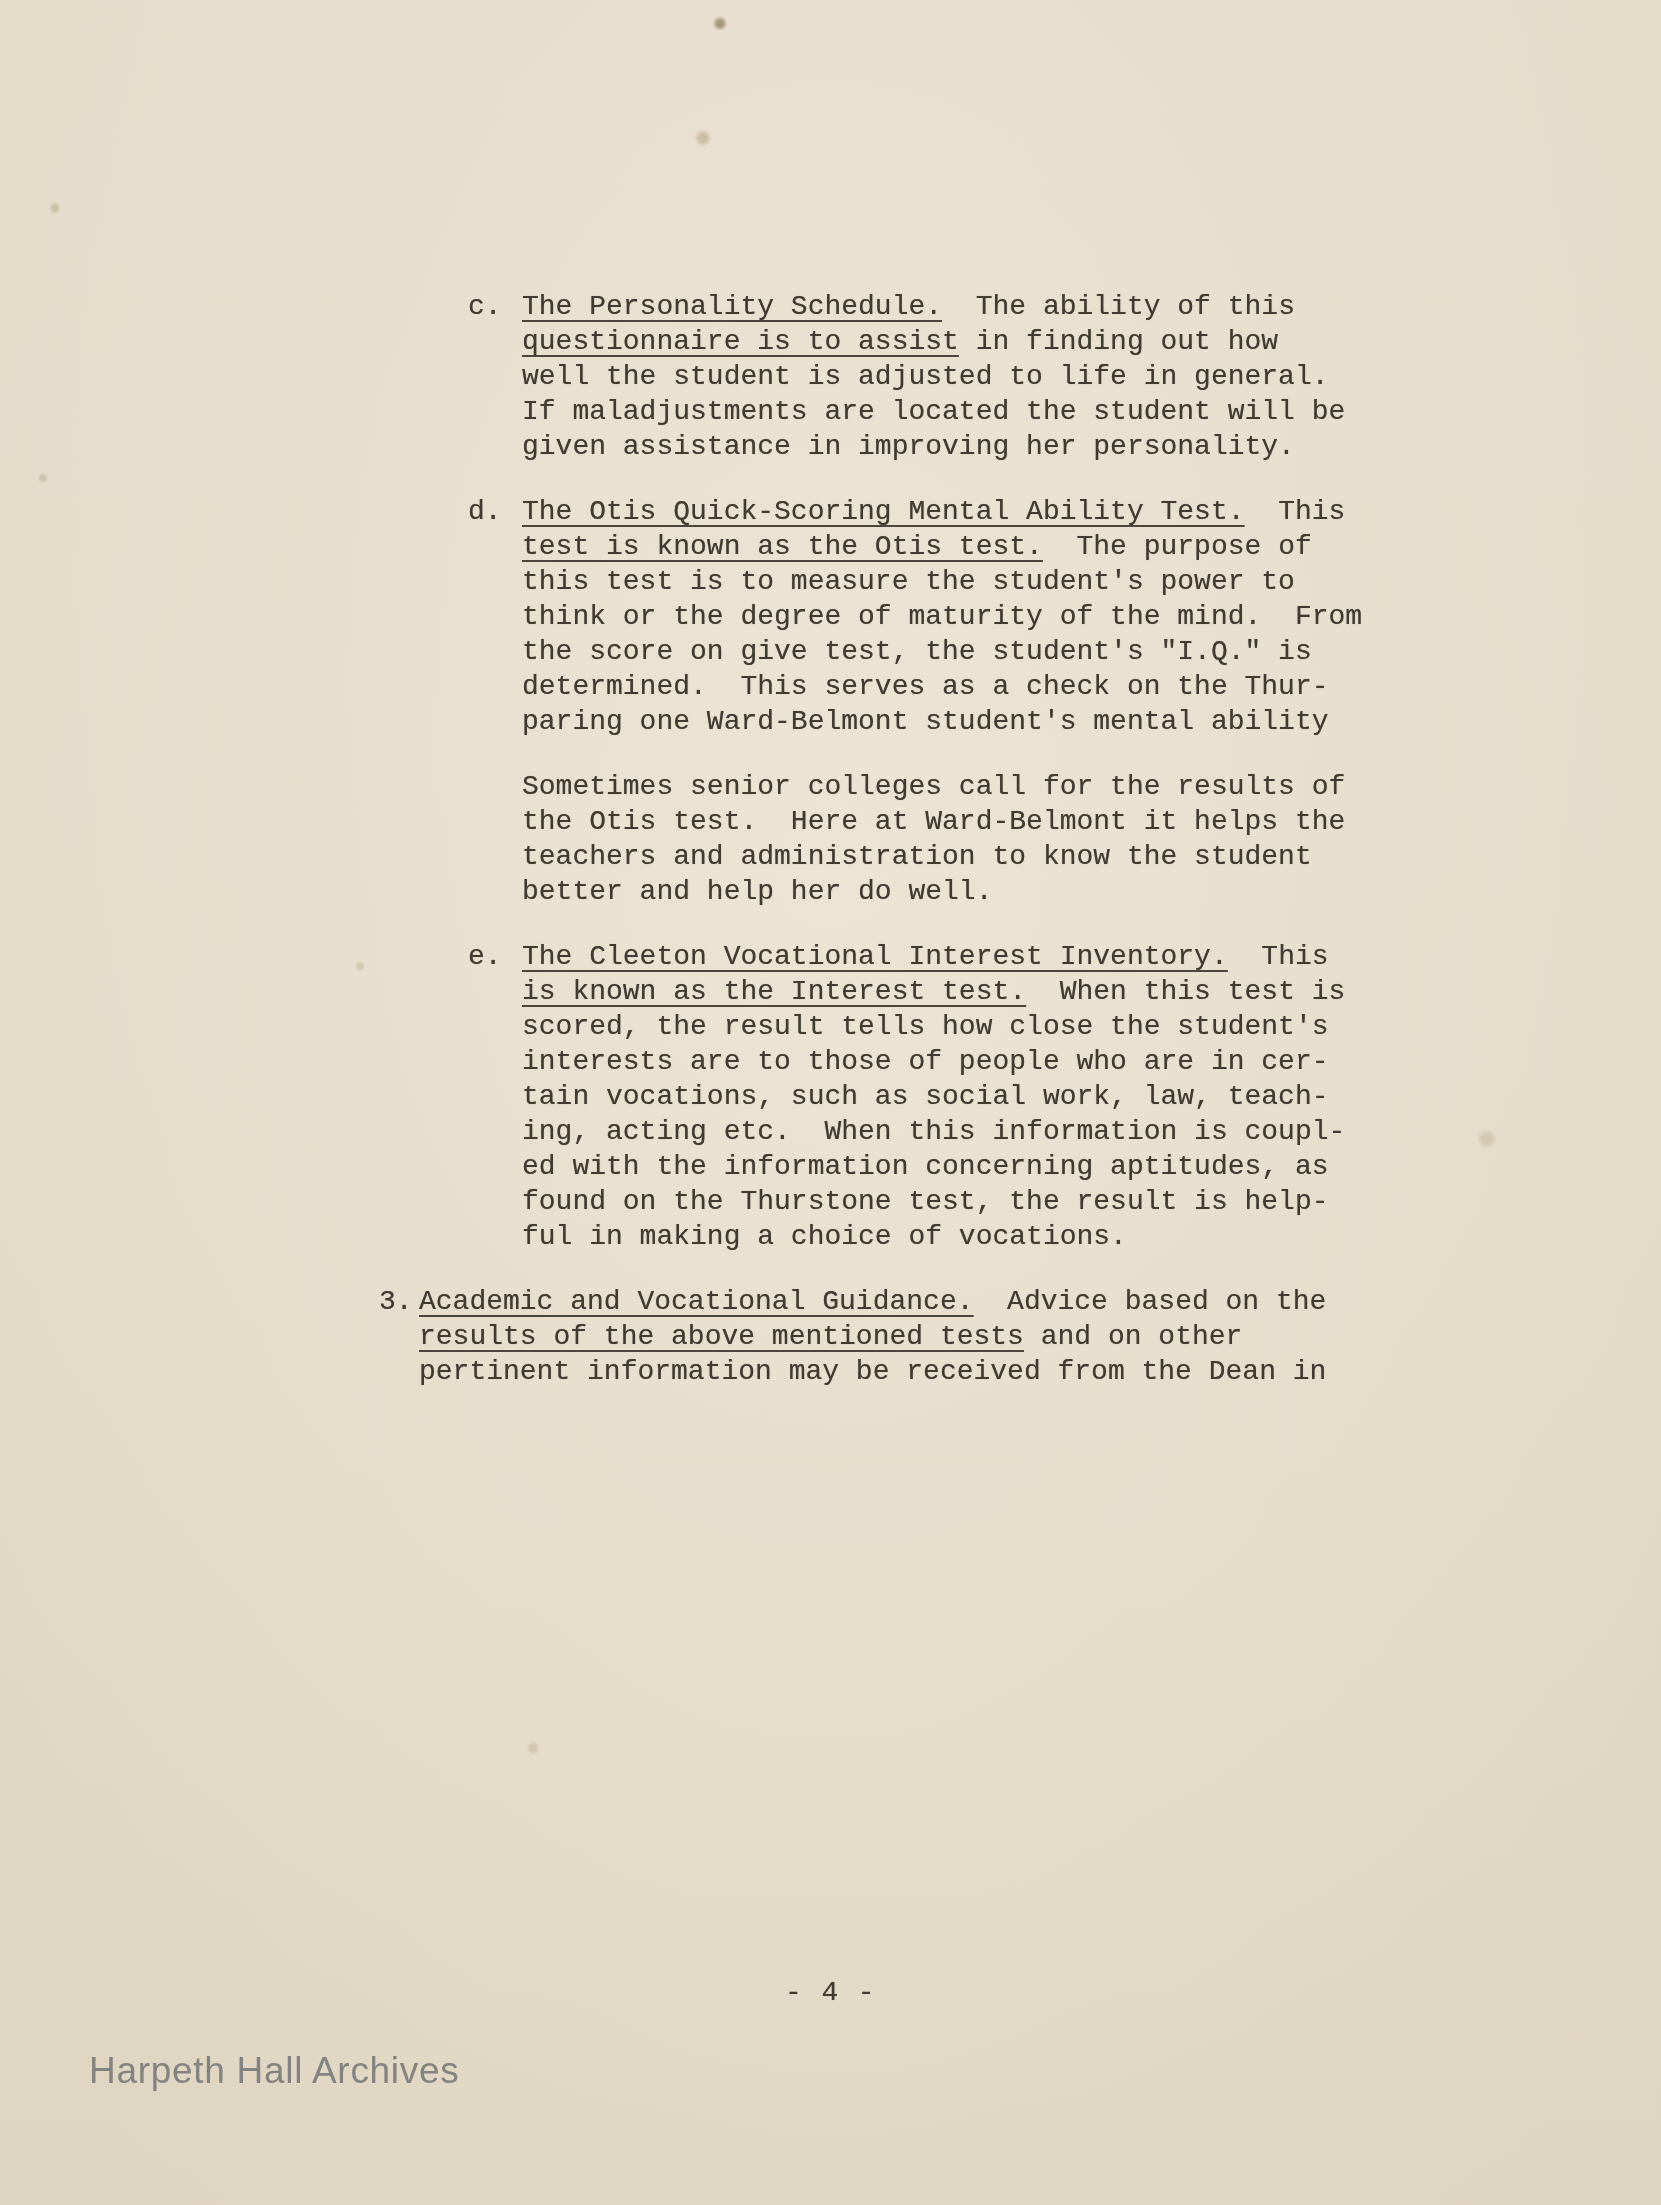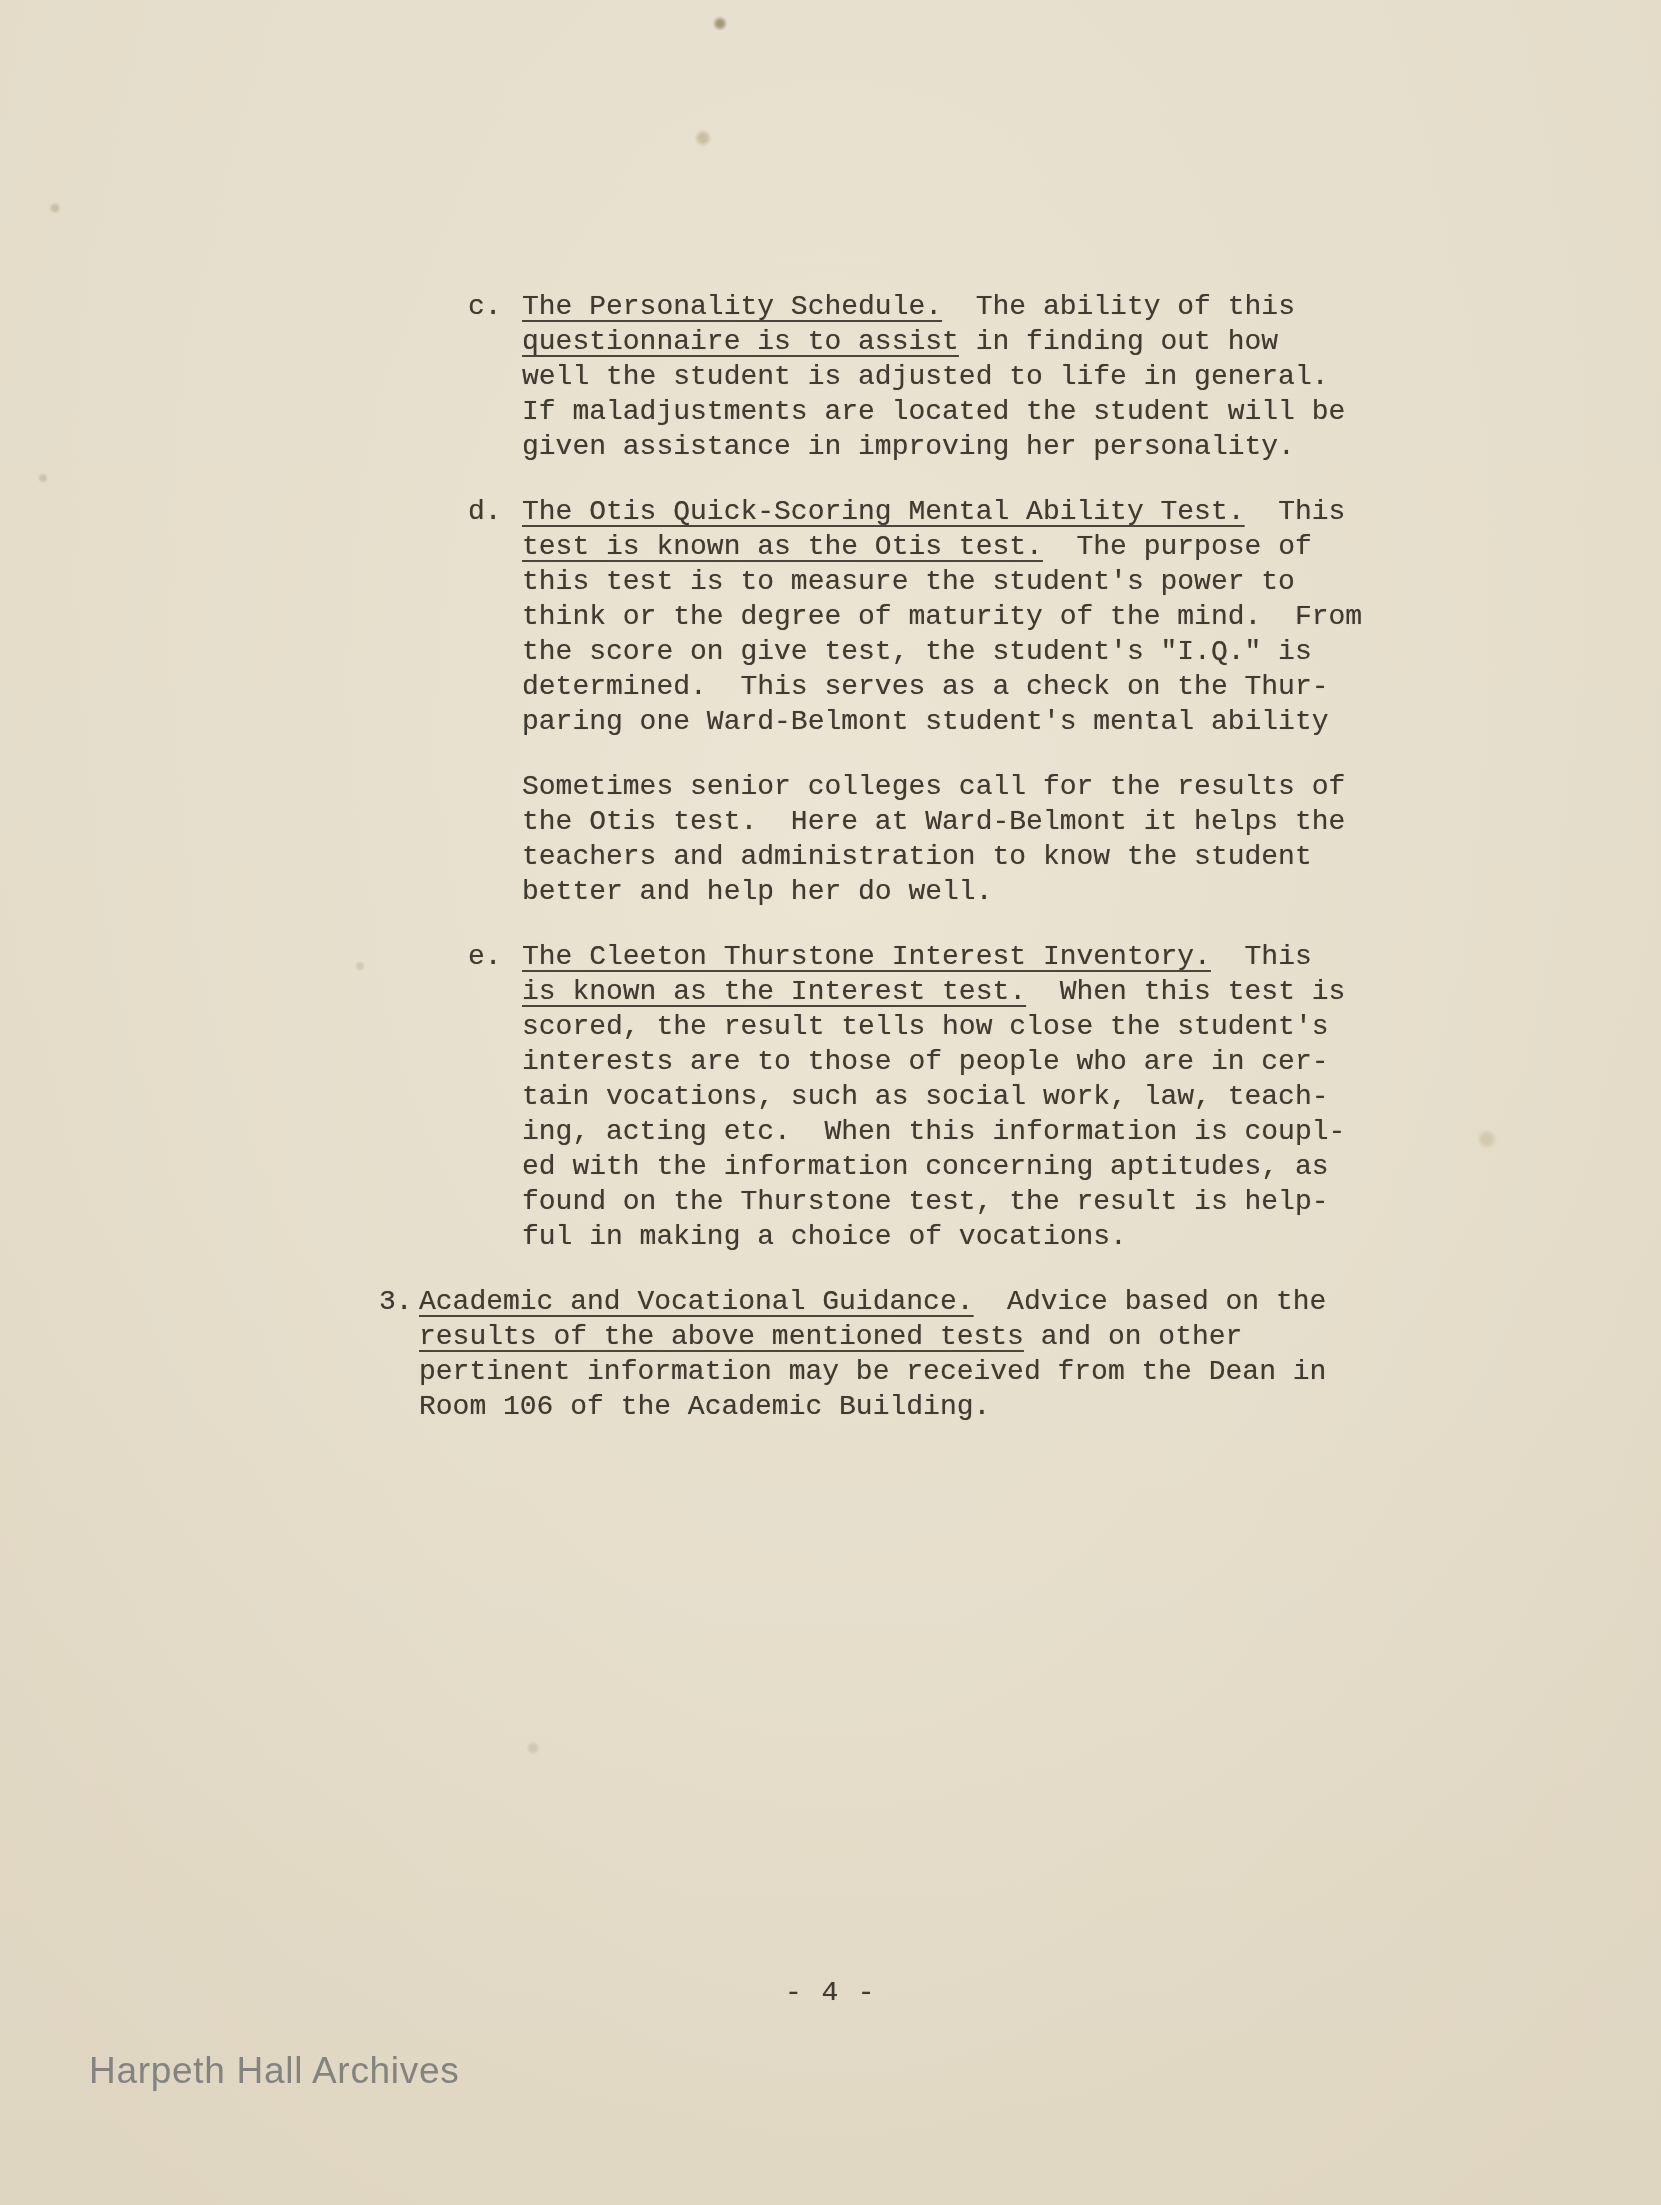--- a/index.html
+++ b/index.html
@@ -96,40 +96,39 @@
             <div class="line"><span>the Otis test.  Here at Ward-Belmont it helps the</span></div>
             <div class="line"><span>teachers and administration to know the student</span></div>
             <div class="line"><span>better and help her do well.</span></div>
           </div>
         </div>
       </div>
       <div class="item level2">
         <span class="marker">e.</span>
         <div class="content">
           <div class="para">
-            <div class="line"><span class="u">The Cleeton Thurstone Interest Inventory.</span><span>  This</span></div>
+            <div class="line"><span class="u">The Cleeton Vocational Interest Inventory.</span><span>  This</span></div>
             <div class="line"><span class="u">is known as the Interest test.</span><span>  When this test is</span></div>
             <div class="line"><span>scored, the result tells how close the student's</span></div>
             <div class="line"><span>interests are to those of people who are in cer-</span></div>
             <div class="line"><span>tain vocations, such as social work, law, teach-</span></div>
             <div class="line"><span>ing, acting etc.  When this information is coupl-</span></div>
             <div class="line"><span>ed with the information concerning aptitudes, as</span></div>
             <div class="line"><span>found on the Thurstone test, the result is help-</span></div>
             <div class="line"><span>ful in making a choice of vocations.</span></div>
           </div>
         </div>
       </div>
       <div class="item level1">
         <span class="marker">3.</span>
         <div class="content">
           <div class="para">
             <div class="line"><span class="u">Academic and Vocational Guidance.</span><span>  Advice based on the</span></div>
             <div class="line"><span class="u">results of the above mentioned tests</span><span> and on other</span></div>
             <div class="line"><span>pertinent information may be received from the Dean in</span></div>
-            <div class="line"><span>Room 106 of the Academic Building.</span></div>
           </div>
         </div>
       </div>
     </div>
   <div class="page-number">- 4 -</div>
   <div class="watermark">Harpeth Hall Archives</div>
 </div>
 
 
 </body></html>

